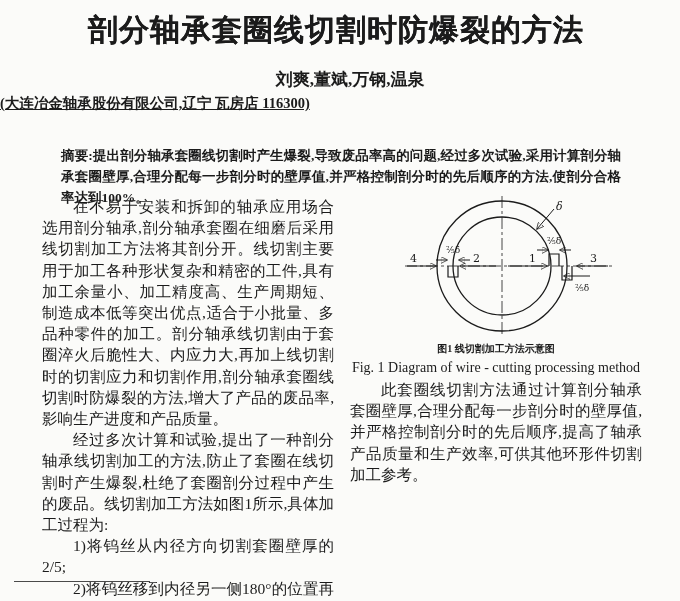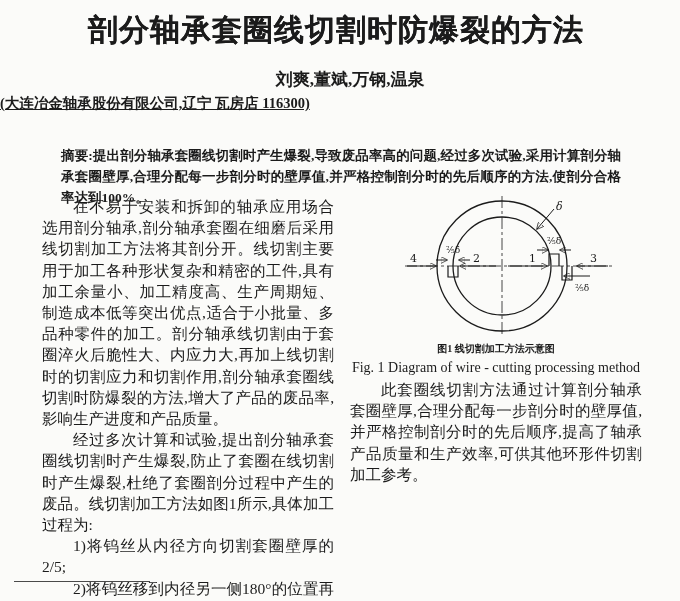--- a/index.html
+++ b/index.html
@@ -67,21 +67,21 @@
   <div class="authors">刘爽,董斌,万钢,温泉</div>
 
   <div class="affiliation">(大连冶金轴承股份有限公司,辽宁  瓦房店  116300)</div>
 
   <div class="abstract">
     <p><span class="meta-label">摘要:</span><span>提出剖分轴承套圈线切割时产生爆裂,导致废品率高的问题,经过多次试验,采用计算剖分轴承套圈壁厚,合理分配每一步剖分时的壁厚值,并严格控制剖分时的先后顺序的方法,使剖分合格率达到100%。</span></p>
   </div>
 
   <div class="col col-left">
     <p>在不易于安装和拆卸的轴承应用场合选用剖分轴承,剖分轴承套圈在细磨后采用线切割加工方法将其剖分开。线切割主要用于加工各种形状复杂和精密的工件,具有加工余量小、加工精度高、生产周期短、制造成本低等突出优点,适合于小批量、多品种零件的加工。剖分轴承线切割由于套圈淬火后脆性大、内应力大,再加上线切割时的切割应力和切割作用,剖分轴承套圈线切割时防爆裂的方法,增大了产品的废品率,影响生产进度和产品质量。</p>
-    <p>经过多次计算和试验,提出剖分轴承套圈线切割时产生爆裂,防止了套圈在线切割时产生爆裂,杜绝了套圈剖分过程中产生的废品。线切割加工方法如图1所示,具体加工过程为:</p>
+    <p>经过多次计算和试验,提出了一种剖分轴承线切割加工的方法,防止了套圈在线切割时产生爆裂,杜绝了套圈剖分过程中产生的废品。线切割加工方法如图1所示,具体加工过程为:</p>
     <p>1)将钨丝从内径方向切割套圈壁厚的2/5;</p>
     <p>2)将钨丝移到内径另一侧180°的位置再切开壁厚的2/5;</p>
   </div>
 
   <div class="col col-right">
 
     <figure>
       <svg class="fig-svg" viewBox="0 0 292 140" aria-hidden="true">
         <defs>
           <marker id="ah" viewBox="0 0 10 10" refX="9" refY="5" markerWidth="7" markerHeight="7" orient="auto-start-reverse">

